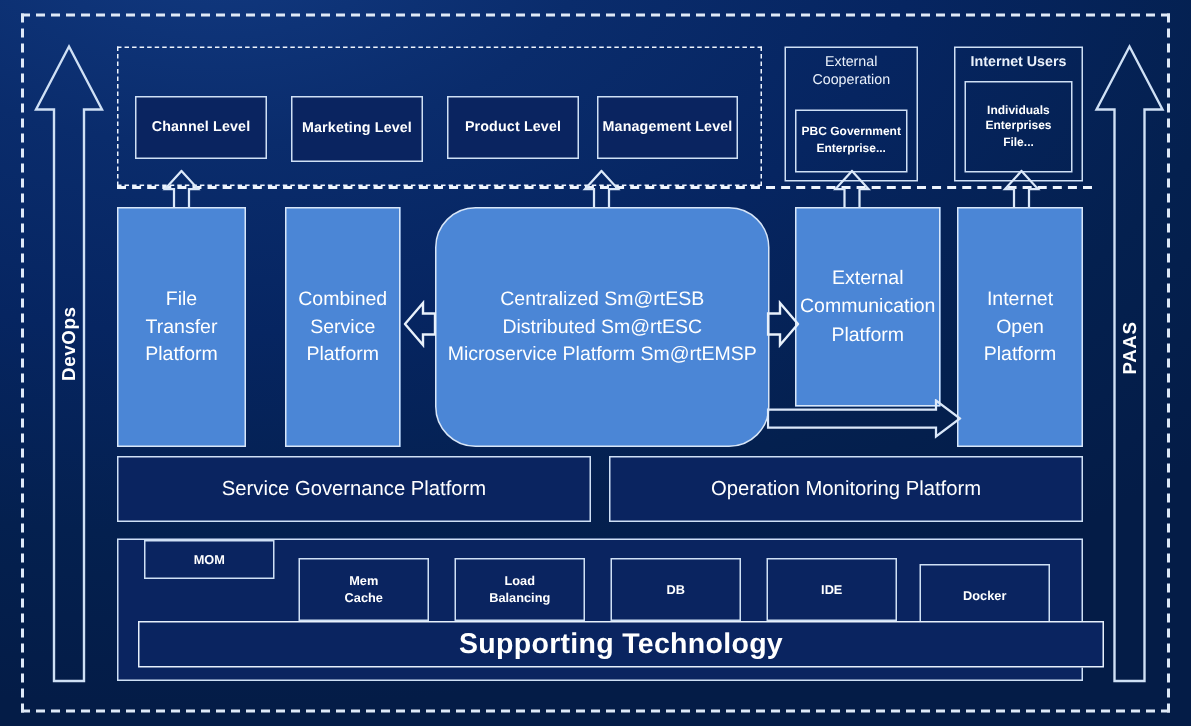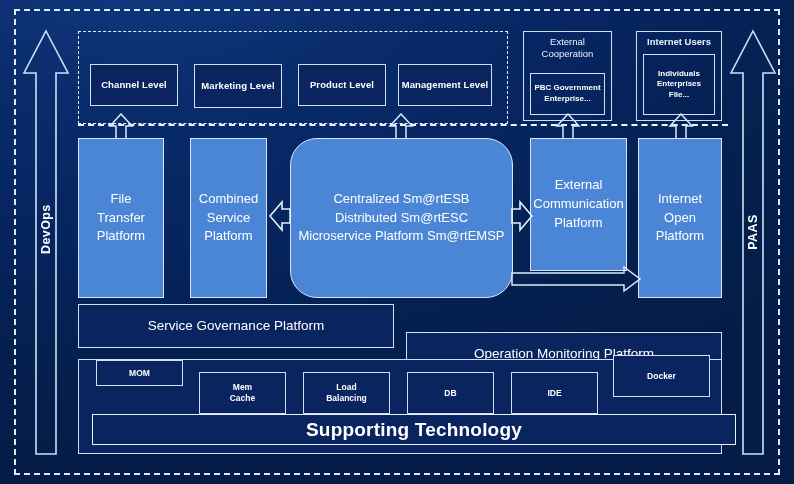--- a/index.html
+++ b/index.html
@@ -258,21 +258,21 @@
 
   <div class="conn" style="left:511px; top:266px;">
     <svg width="130" height="30" viewBox="0 0 130 30">
       <polygon points="1,7 113,7 113,1 129,13 113,25 113,19 1,19" fill="none" stroke="#dbe8f9" stroke-width="1.5"></polygon>
     </svg>
   </div>
 
   <div class="abs navy-box gov-box" style="left:78px; top:304px; width:316px; height:44px;">
     <span>Service Governance Platform</span>
   </div>
-  <div class="abs navy-box gov-box" style="left:406px; top:304px; width:316px; height:44px;margin-top:28px;">
+  <div class="abs navy-box gov-box" style="left:406px; top:304px; width:316px; height:44px;">
     <span>Operation Monitoring Platform</span>
   </div>
 
   <div class="abs support-band" style="left:78px; top:359px; width:644px; height:95px;"></div>
 
   <div class="abs navy-box tech-box" style="left:96px; top:360px; width:87px; height:26px;">
     <div>
       <div>MOM</div>
     </div>
   </div>
@@ -291,21 +291,21 @@
   <div class="abs navy-box tech-box" style="left:407px; top:372px; width:87px; height:42px;">
     <div>
       <div>DB</div>
     </div>
   </div>
   <div class="abs navy-box tech-box" style="left:511px; top:372px; width:87px; height:42px;">
     <div>
       <div>IDE</div>
     </div>
   </div>
-  <div class="abs navy-box tech-box" style="left:613px; top:355px; width:97px; height:42px;">
+  <div class="abs navy-box tech-box" style="left:613px; top:376px; width:87px; height:42px;">
     <div>
       <div>Docker</div>
     </div>
   </div>
 
   <div class="abs support-bar" style="left:92px; top:414px; width:644px; height:31px;">
     <span>Supporting Technology</span>
   </div>
 
 </div>

